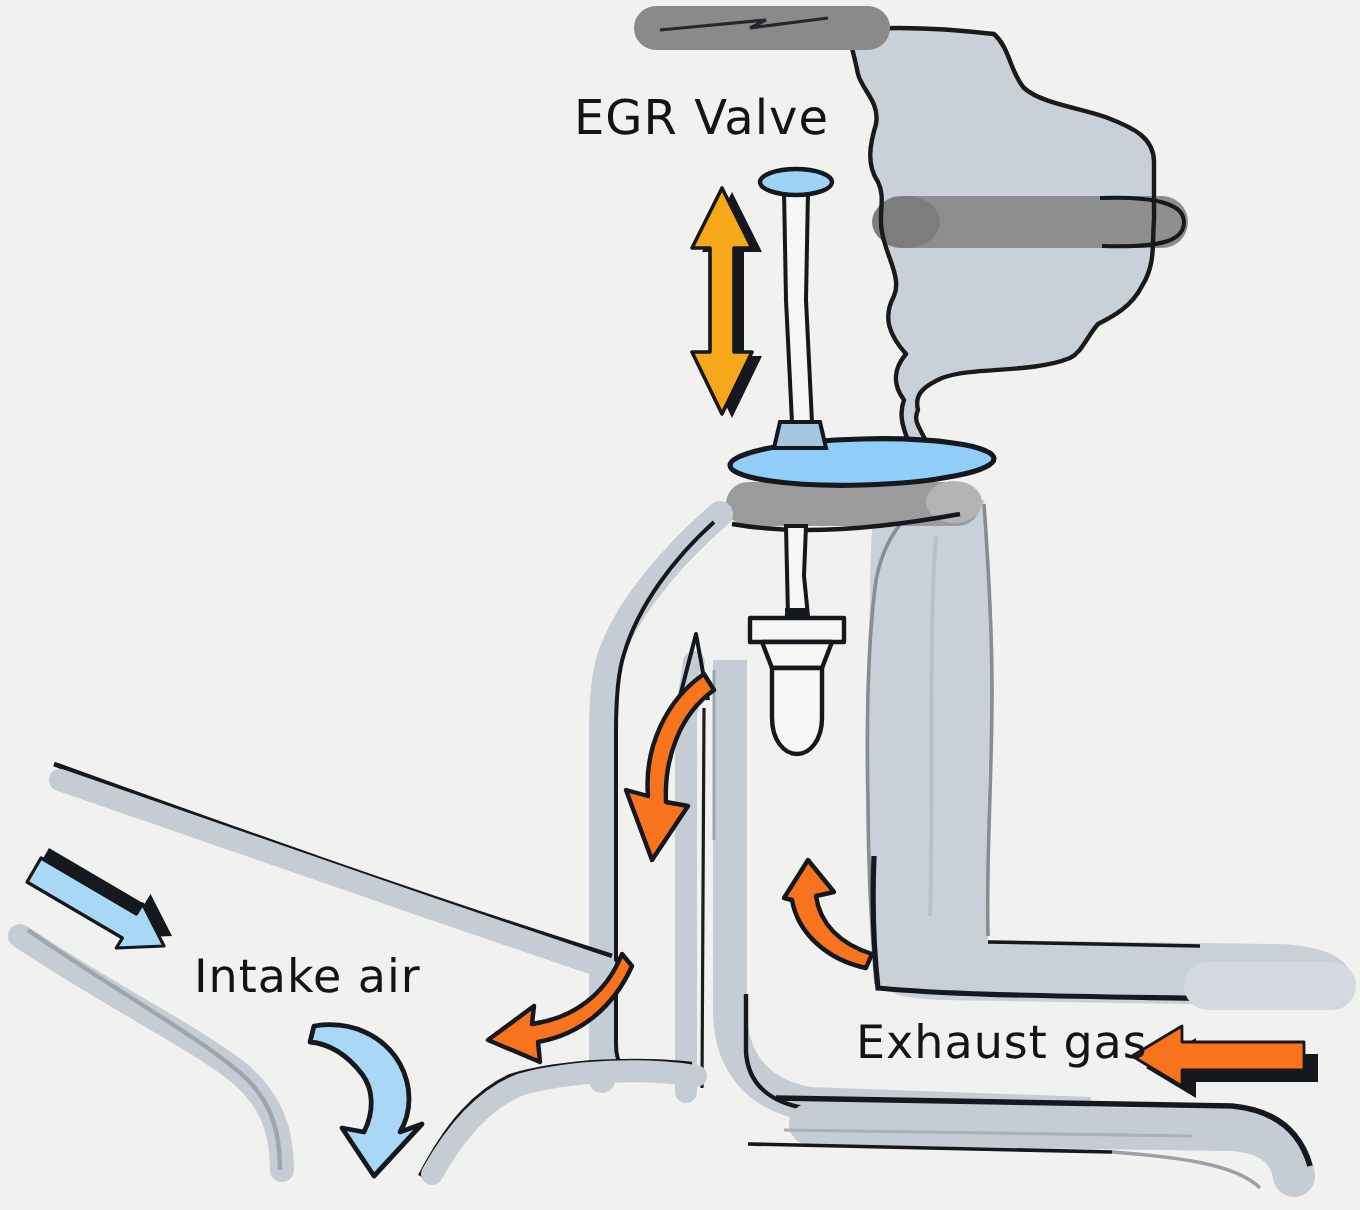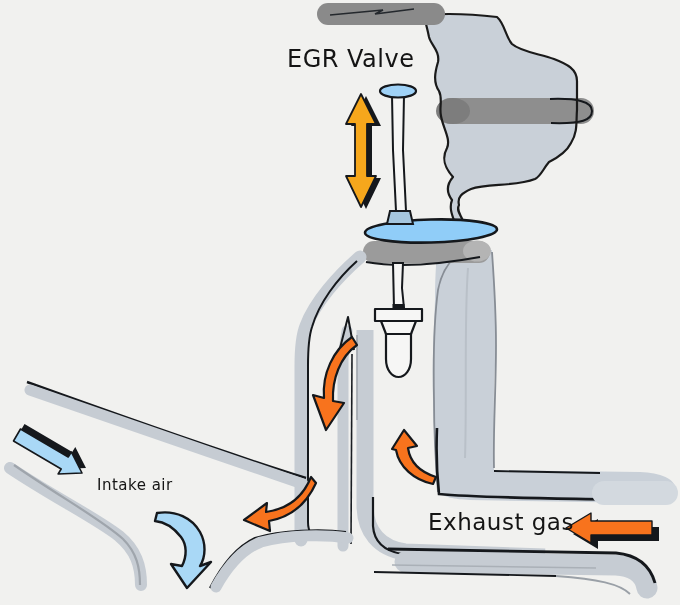--- a/index.html
+++ b/index.html
@@ -12,21 +12,21 @@
   .canvas{position:relative;width:680px;height:496px;}
   .canvas svg{position:absolute;left:0;top:0;display:block;}
   .diagram-label{
     position:absolute;
     color:#141414;
     white-space:nowrap;
     letter-spacing:0.5px;
     font-weight:500;
   }
   .lbl-egr{left:287px;top:45px;font-size:24px;}
-  .lbl-intake{left:97px;top:476px;font-size:15px;}
+  .lbl-intake{left:97px;top:476px;font-size:23px;}
   .lbl-exhaust{left:400px;top:509px;font-size:23px;margin-left:28px;}
 </style>
 </head>
 <body>
 
 <div class="canvas">
 
 <svg width="680" height="605" viewBox="0 0 680 605">
 
   <g>

